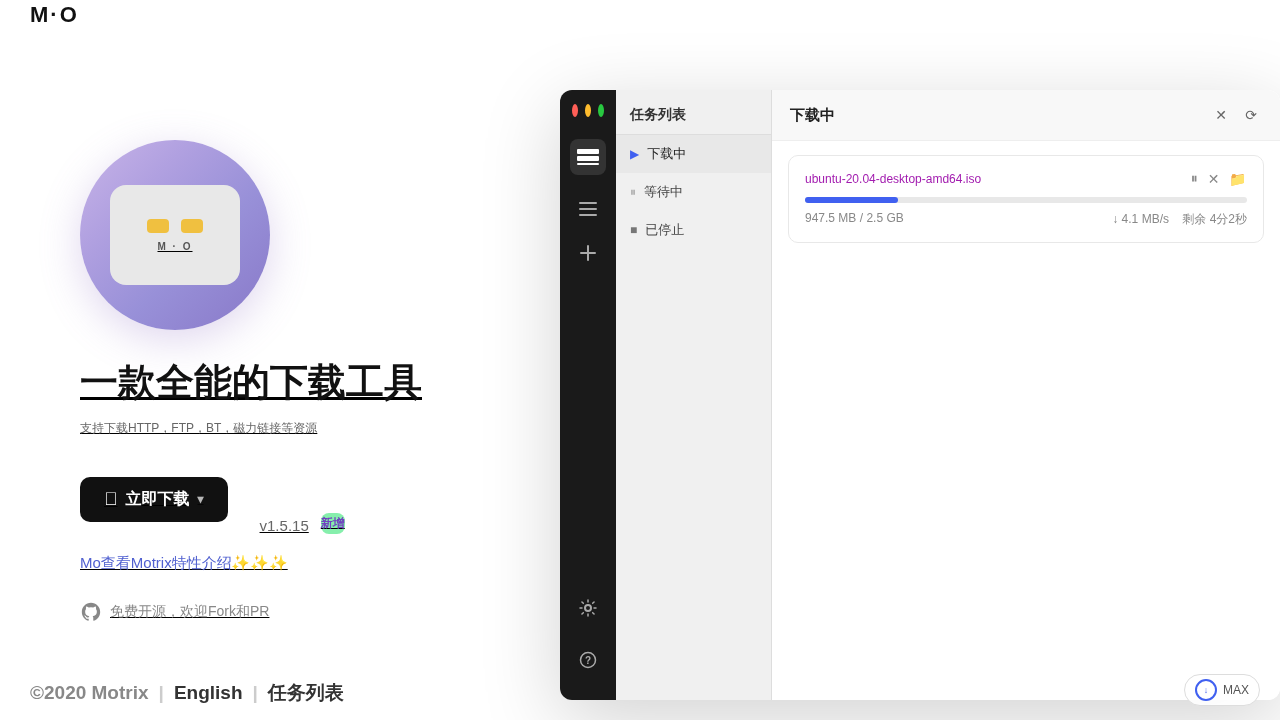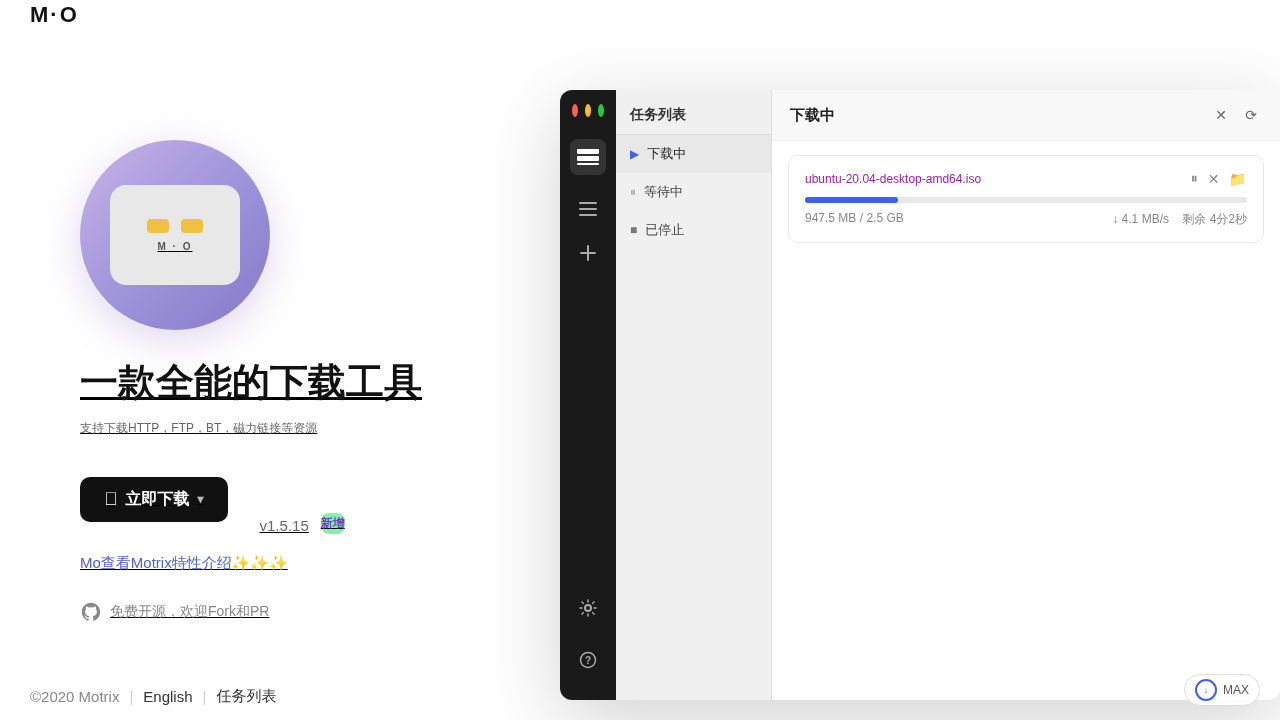--- a/index.html
+++ b/index.html
@@ -344,22 +344,23 @@
     
     .footer {
       position: absolute;
       bottom: 14px;
       left: 0;
       width: 100%;
       display: flex;
       align-items: center;
       padding: 0 30px;
       gap: 10px;
-      font-size: 15px;
+      font-size: 19px;
       color: #888;
+      font-weight: bold;
     }
     .footer-link {
       color: #333;
       cursor: pointer;
     }
     .footer-divider {
       color: #ccc;
     }
 
     

